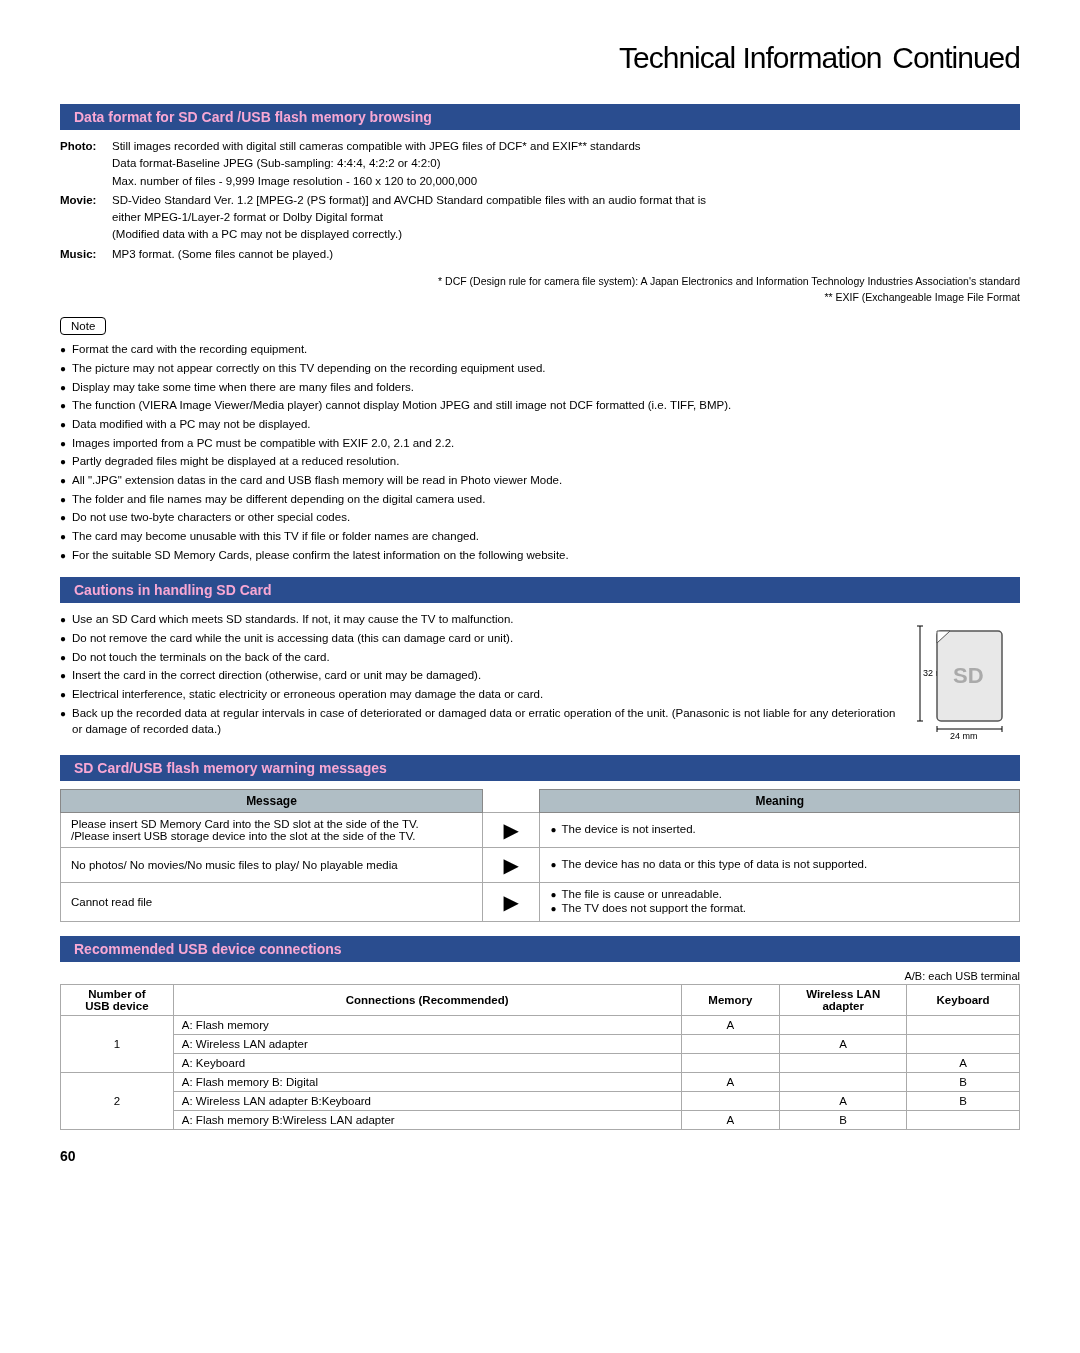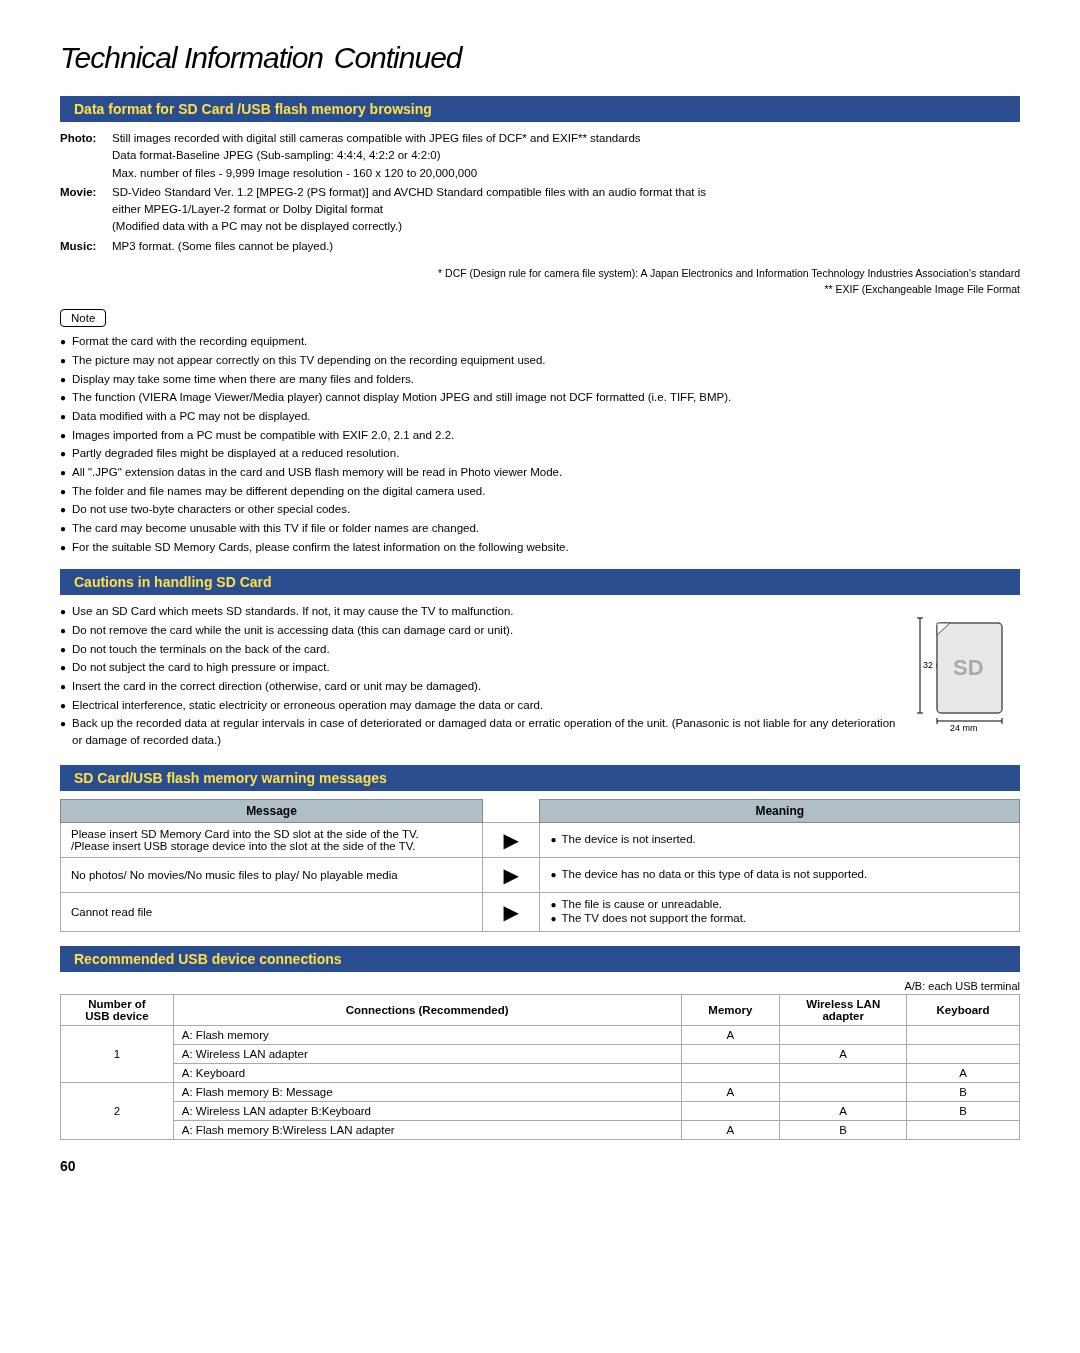--- a/index.html
+++ b/index.html
@@ -8,32 +8,31 @@
       font-family: Arial, Helvetica, sans-serif;
       font-size: 12px;
       color: #000;
       width: 1080px;
       min-height: 1353px;
       padding: 30px 60px 40px 60px;
     }
     .page-title {
       font-size: 42px;
       font-weight: bold;
-      text-align: left;
-      margin-bottom: 18px;
+      text-align: right;
+      margin-bottom: 26px;
       letter-spacing: -1px;
-      font-style: italic;
     }
     .page-title span {
       font-size: 30px;
       font-weight: normal;
     }
     .section-header {
       background: #2a4d8f;
-      color: #fde047;
+      color: #f9a8d4;
       font-size: 14px;
       font-weight: bold;
       padding: 5px 14px;
       margin-bottom: 8px;
     }
     .section {
       margin-bottom: 14px;
     }
     .photo-movie-block {
       margin-bottom: 6px;
@@ -263,23 +262,20 @@
       <li>
           <span>Use an SD Card which meets SD standards. If not, it may cause the TV to malfunction.</span>
         </li>
       <li>
           <span>Do not remove the card while the unit is accessing data (this can damage card or unit).</span>
         </li>
       <li>
           <span>Do not touch the terminals on the back of the card.</span>
         </li>
       <li>
-          <span>Do not subject the card to high pressure or impact.</span>
-        </li>
-      <li>
           <span>Insert the card in the correct direction (otherwise, card or unit may be damaged).</span>
         </li>
       <li>
           <span>Electrical interference, static electricity or erroneous operation may damage the data or card.</span>
         </li>
       <li>
           <span>Back up the recorded data at regular intervals in case of deteriorated or damaged data or erratic operation of the unit. (Panasonic is not liable for any deterioration or damage of recorded data.)</span>
         </li>
     </ul>
 
@@ -392,21 +388,21 @@
       </tr>
       <tr>
         <td class="connections-col">A: Keyboard</td>
         <td style="text-align:center;"></td>
         <td style="text-align:center;"></td>
         <td style="text-align:center;">A</td>
       </tr>
 
       <tr>
         <td rowspan="3" style="text-align:center;">2</td>
-        <td class="connections-col">A: Flash memory  B: Message</td>
+        <td class="connections-col">A: Flash memory  B: Digital</td>
         <td style="text-align:center;">A</td>
         <td style="text-align:center;"></td>
         <td style="text-align:center;">B</td>
       </tr>
       <tr>
         <td class="connections-col">A: Wireless LAN adapter  B:Keyboard</td>
         <td style="text-align:center;"></td>
         <td style="text-align:center;">A</td>
         <td style="text-align:center;">B</td>
       </tr>

